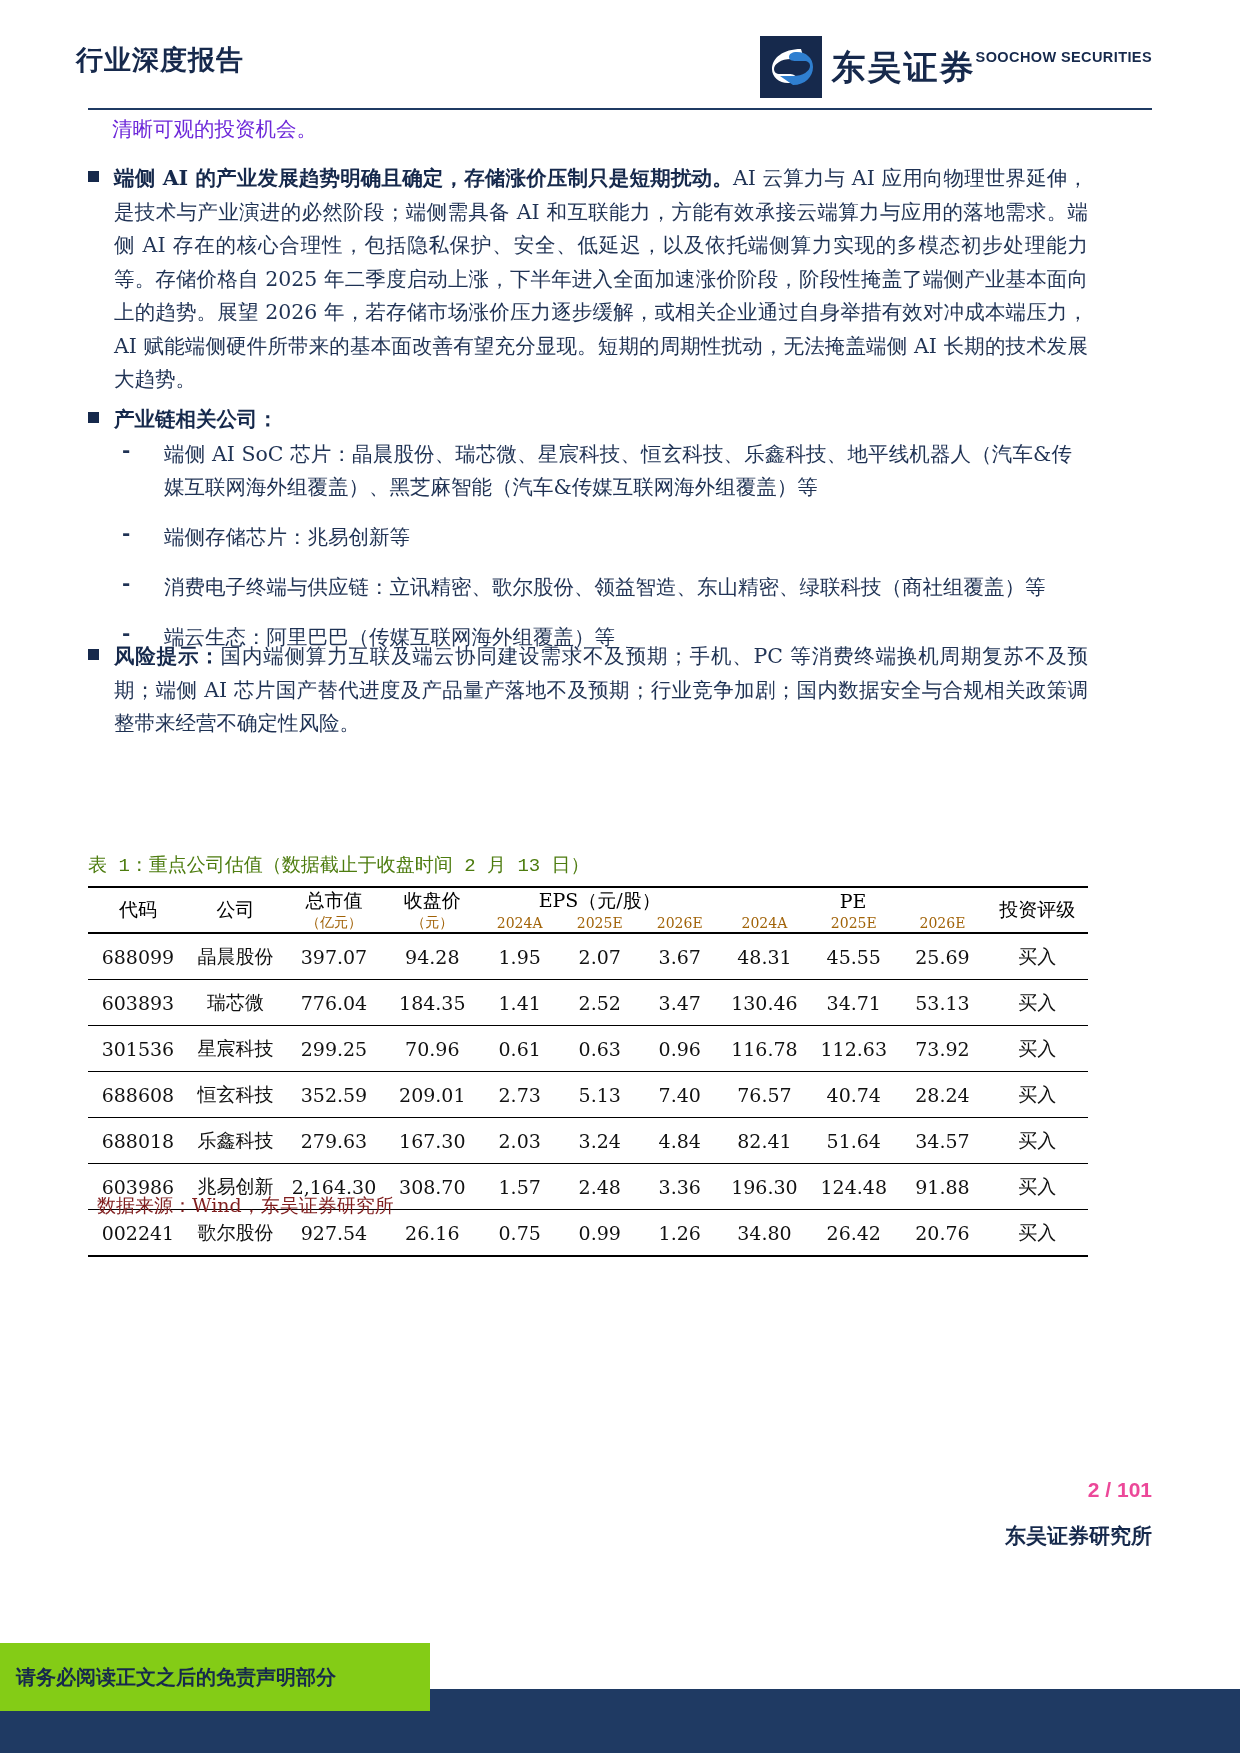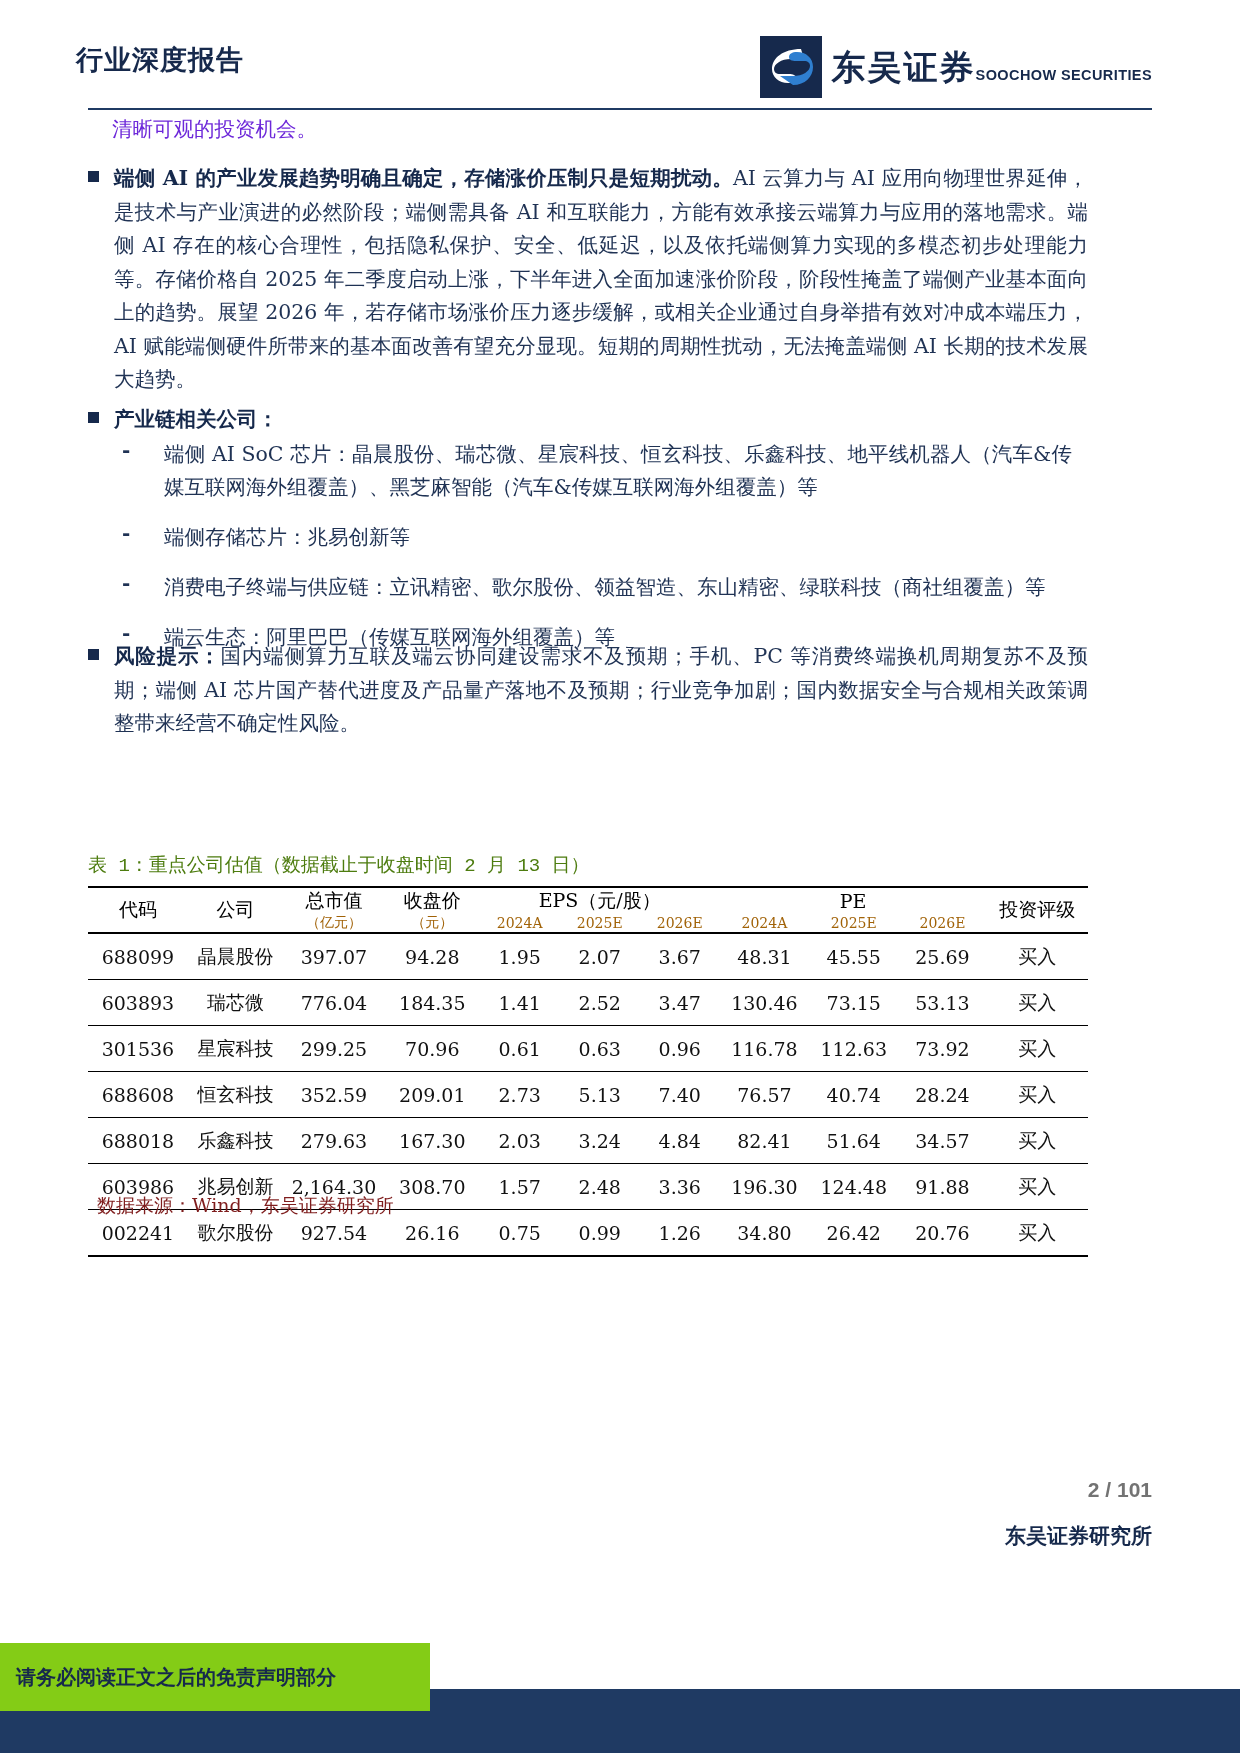--- a/index.html
+++ b/index.html
@@ -38,21 +38,21 @@
   .logo-mark svg { position:absolute; left:0; top:0; }
   .logo-text { display:flex; flex-direction:row; justify-content:center; }
   .logo-cn {
     font-size:34px; font-weight:bold; color:#16294c; line-height:1.08;
     letter-spacing:2px;
     font-family:"DejaVu Serif","Liberation Serif", serif;
   }
   .logo-en {
     font-size:14.5px; font-weight:bold; color:#16294c; letter-spacing:0.4px;
     font-family:"Liberation Sans", sans-serif;
-    margin-top:18px;
+    margin-top:0;
   }
 
   
   .content { position:absolute; left:88px; top:0px; width:1064px; }
 
   .para-plain {
     position:absolute; left:24px; top:112px;
     font-size:20.5px; line-height:34px; color:#6d28d9;
     font-family:"DejaVu Serif","Liberation Serif", serif;
   }
@@ -138,21 +138,21 @@
     width:430px; height:68px; background:#84cc16;
     display:flex; align-items:center;
   }
   .footer-note span {
     margin-left:16px;
     font-size:20px; font-weight:bold; color:#16294c;
     font-family:"DejaVu Serif","Liberation Serif", serif;
   }
   .page-num {
     position:absolute; right:88px; top:1478px;
-    font-size:21px; font-weight:bold; color:#737373;
+    font-size:21px; font-weight:bold; color:#ec4899;
     font-family:"Liberation Sans", sans-serif;
   }
   .footer-org {
     position:absolute; right:88px; top:1522px;
     font-size:21px; font-weight:bold; color:#16294c;
     font-family:"DejaVu Serif","Liberation Serif", serif;
   }
 </style>
 </head>
 <body>
@@ -263,21 +263,21 @@
         </tr>
         <tr>
           <td class="vmid">603893</td>
           <td class="vmid">瑞芯微</td>
           <td class="vmid">776.04</td>
           <td class="vmid">184.35</td>
           <td class="vmid">1.41</td>
           <td class="vmid">2.52</td>
           <td class="vmid">3.47</td>
           <td class="vmid">130.46</td>
-          <td class="vmid">73.15</td>
+          <td class="vmid">34.71</td>
           <td class="vmid">53.13</td>
           <td class="vmid">买入</td>
         </tr>
         <tr>
           <td class="vmid">301536</td>
           <td class="vmid">星宸科技</td>
           <td class="vmid">299.25</td>
           <td class="vmid">70.96</td>
           <td class="vmid">0.61</td>
           <td class="vmid">0.63</td>

